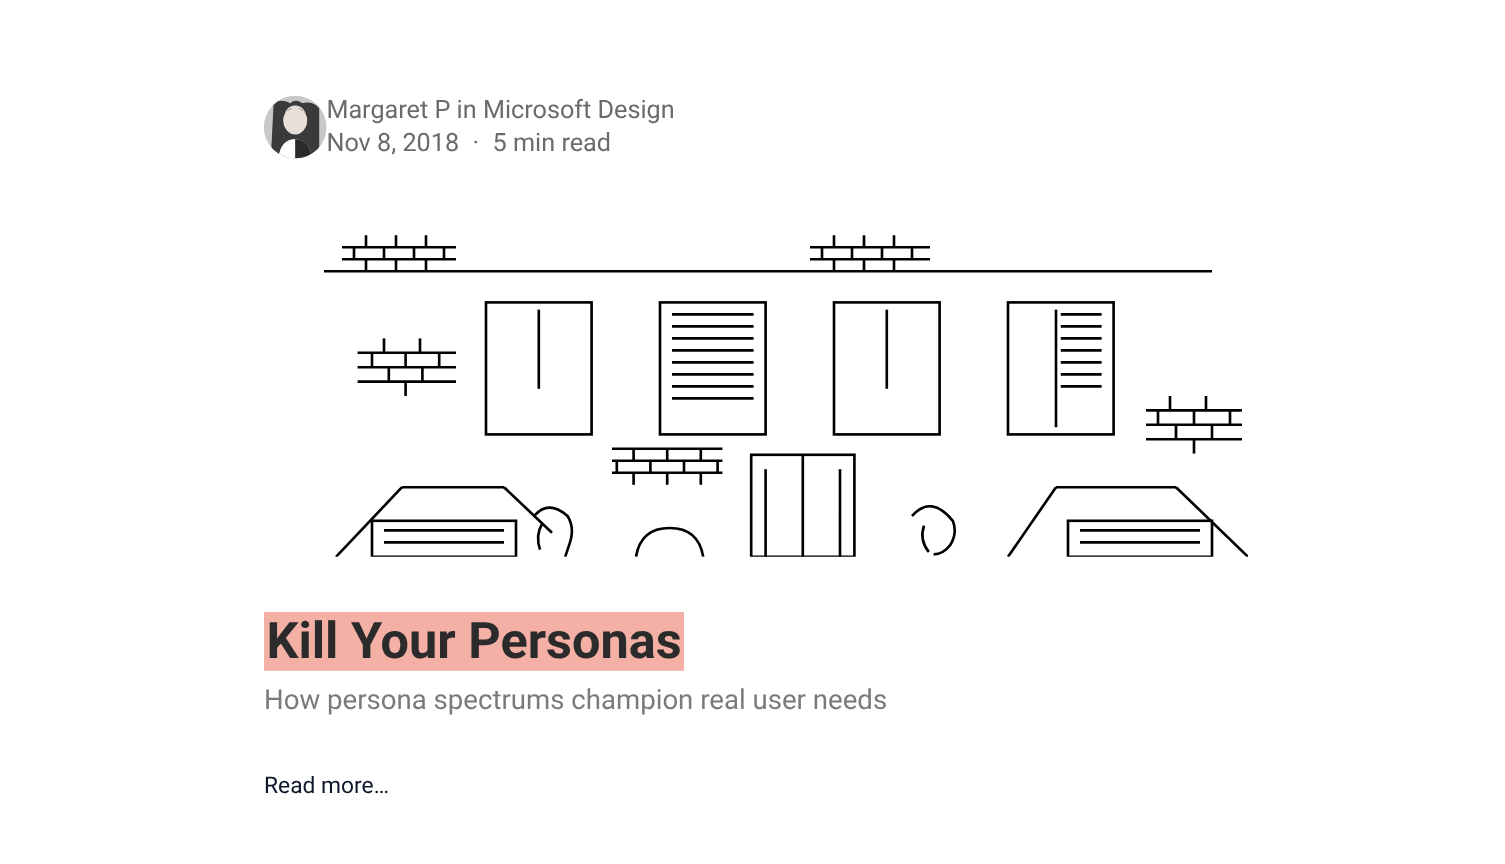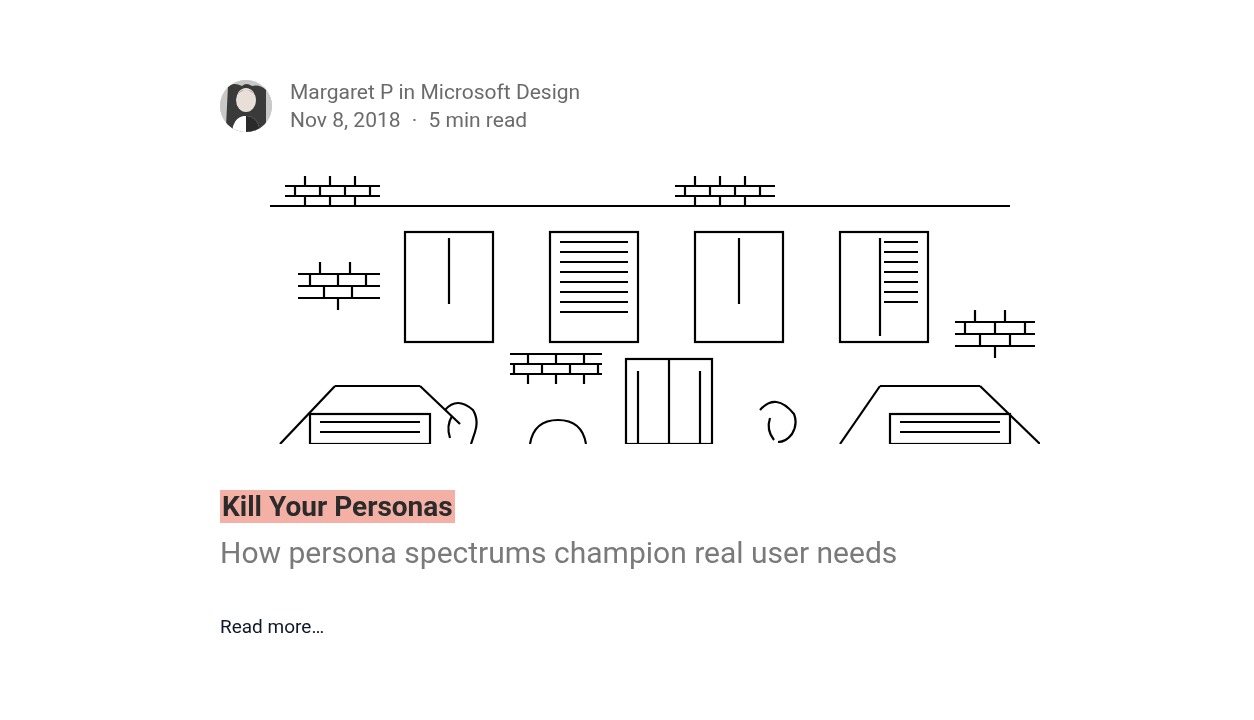--- a/index.html
+++ b/index.html
@@ -12,22 +12,21 @@
   }
   .card {
     width: 1254px;
     height: 720px;
     padding: 80px 220px 40px 220px;
     position: relative;
   }
   .byline {
     display: flex;
     align-items: center;
-    gap: 18px;
-    margin-bottom: 32px;
+    margin-bottom: 52px;
   }
   .avatar {
     width: 52px;
     height: 52px;
     border-radius: 50%;
     overflow: hidden;
     flex-shrink: 0;
     background: #d0d0d0;
   }
   .avatar svg { width: 100%; height: 100%; display: block; }
@@ -39,29 +38,29 @@
   .hero {
     width: 820px;
     height: 280px;
     margin: 0 auto 46px auto;
     position: relative;
   }
   .hero svg { width: 100%; height: 100%; display: block; }
   .title-wrap { margin-bottom: 8px; }
   .title {
     display: inline;
-    font-size: 28px;
+    font-size: 42px;
     font-weight: 700;
     color: #2b2b2b;
     background: #f5b0a6;
     padding: 0 2px;
     line-height: 1.2;
   }
   .subtitle {
-    font-size: 30px;
+    font-size: 23px;
     color: #7a7a7a;
     font-weight: 400;
     margin-top: 10px;
     line-height: 1.25;
   }
   .read-more {
     margin-top: 44px;
     font-size: 19px;
     color: #0f172a;
     cursor: pointer;

